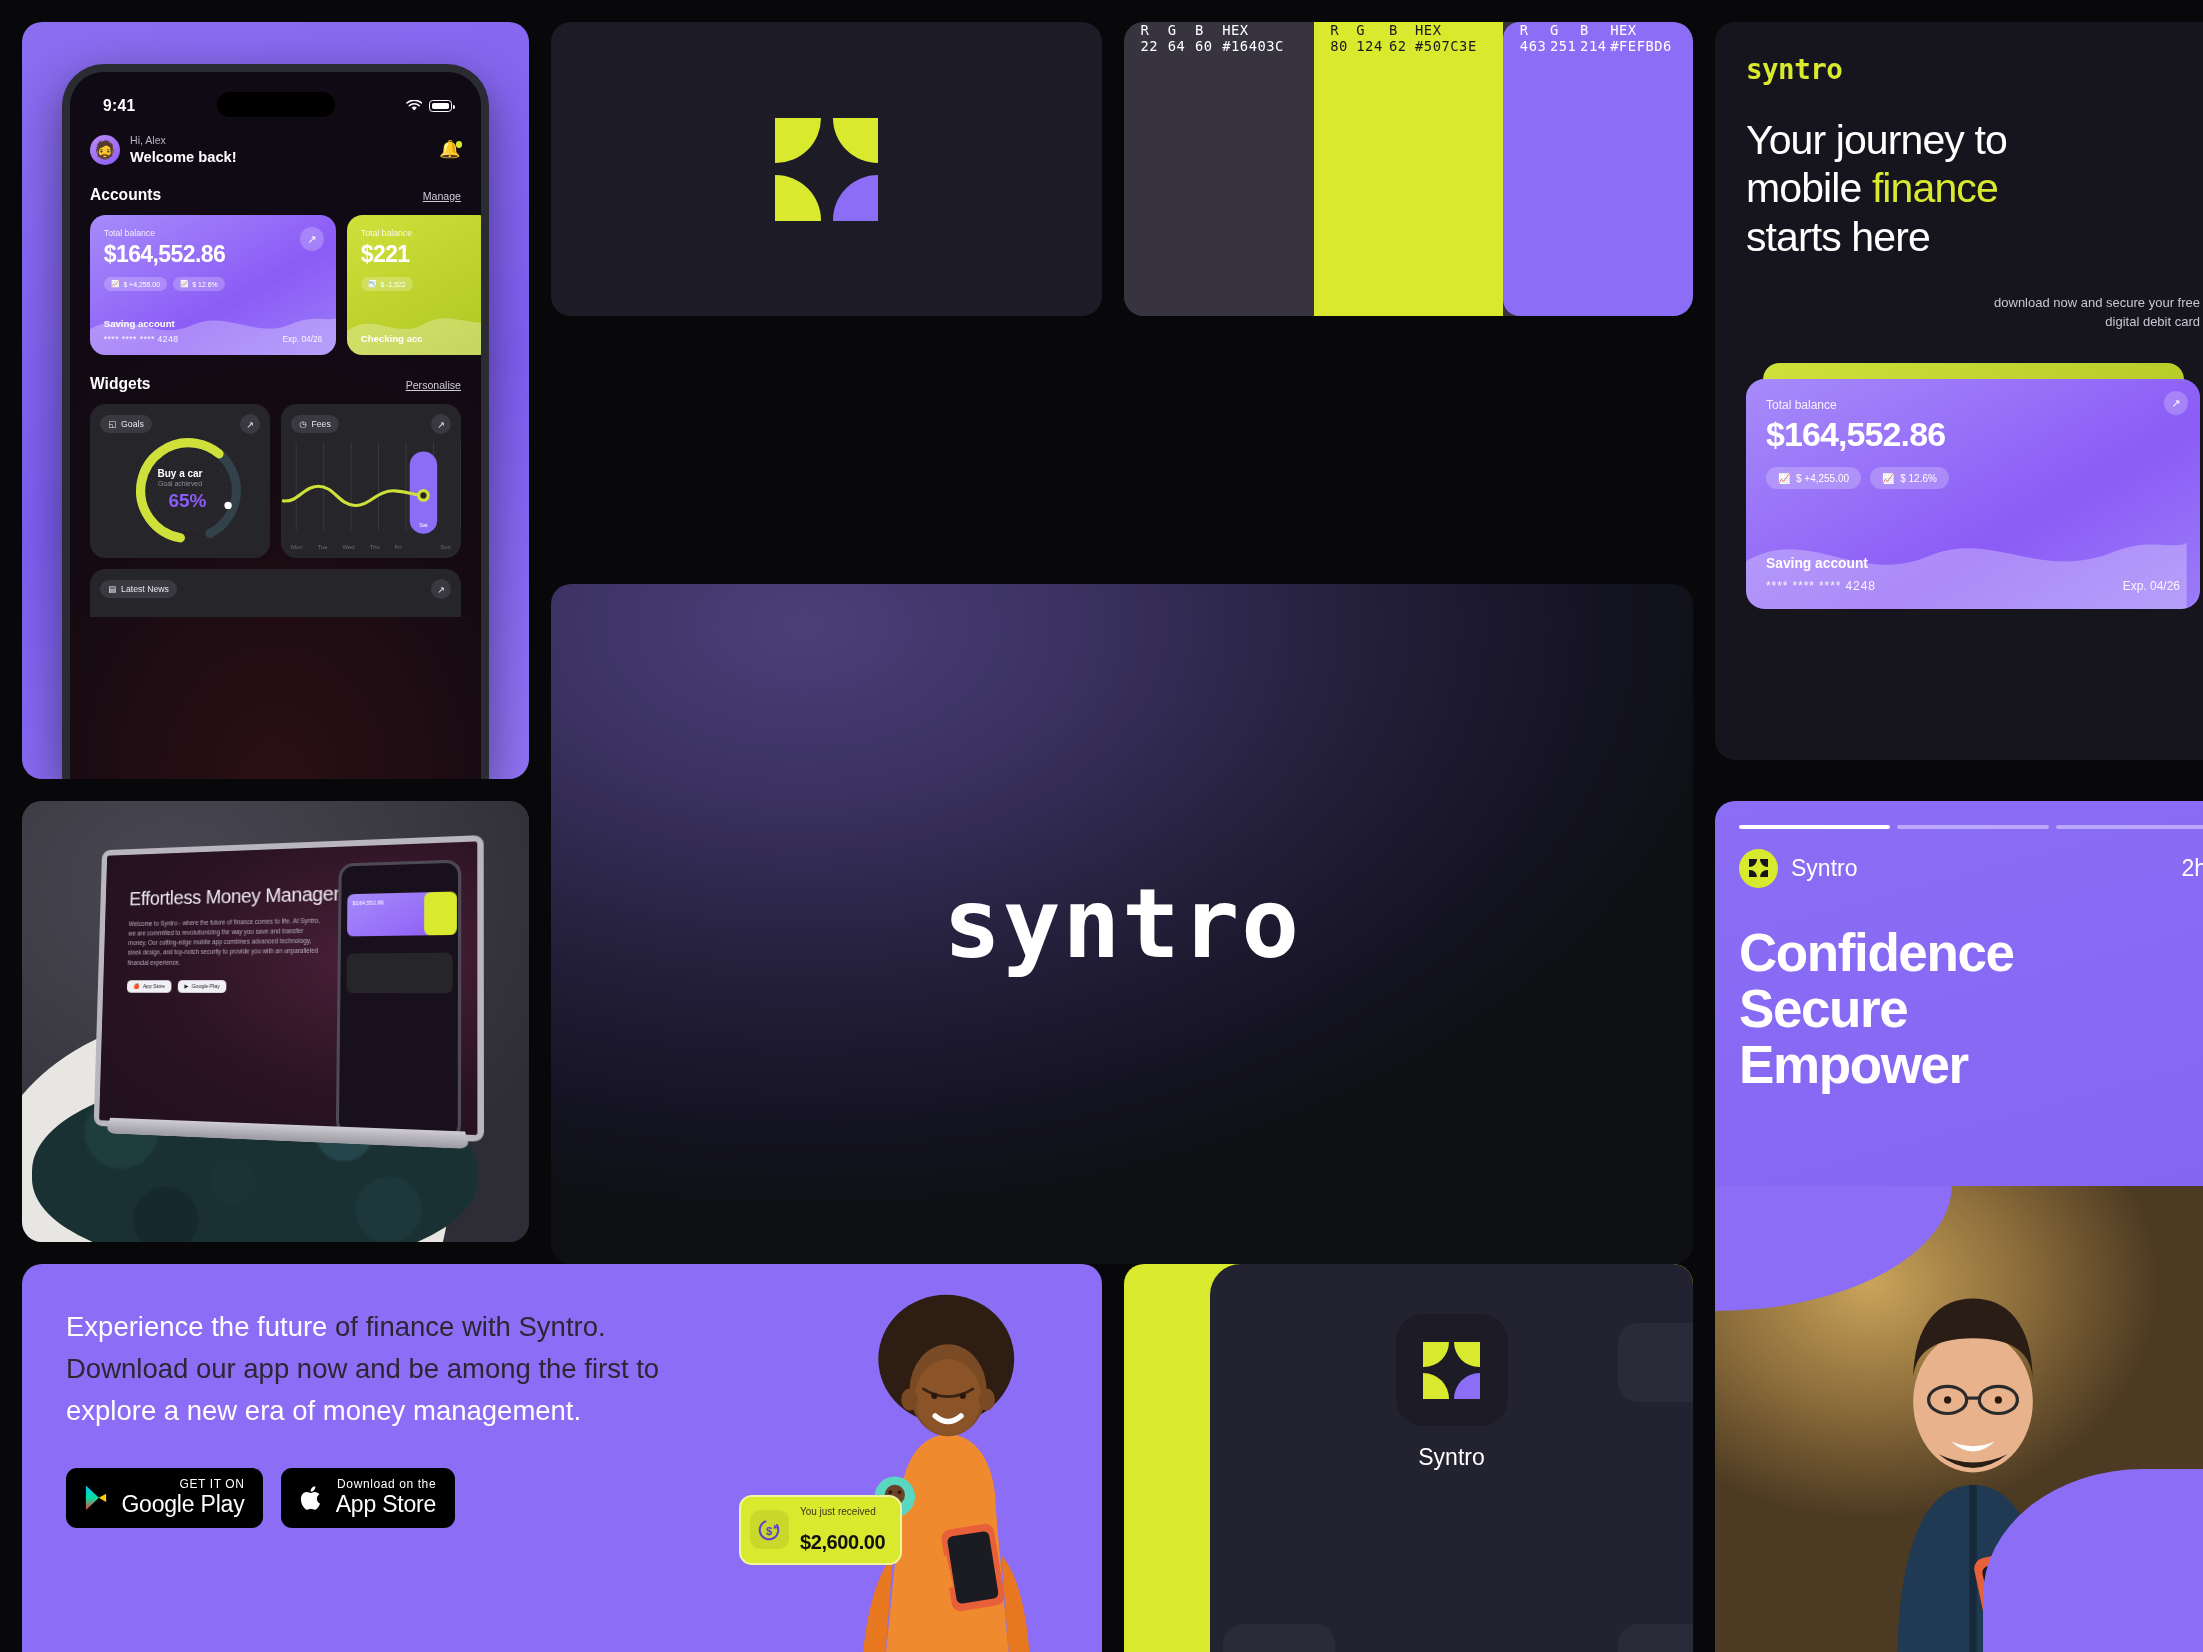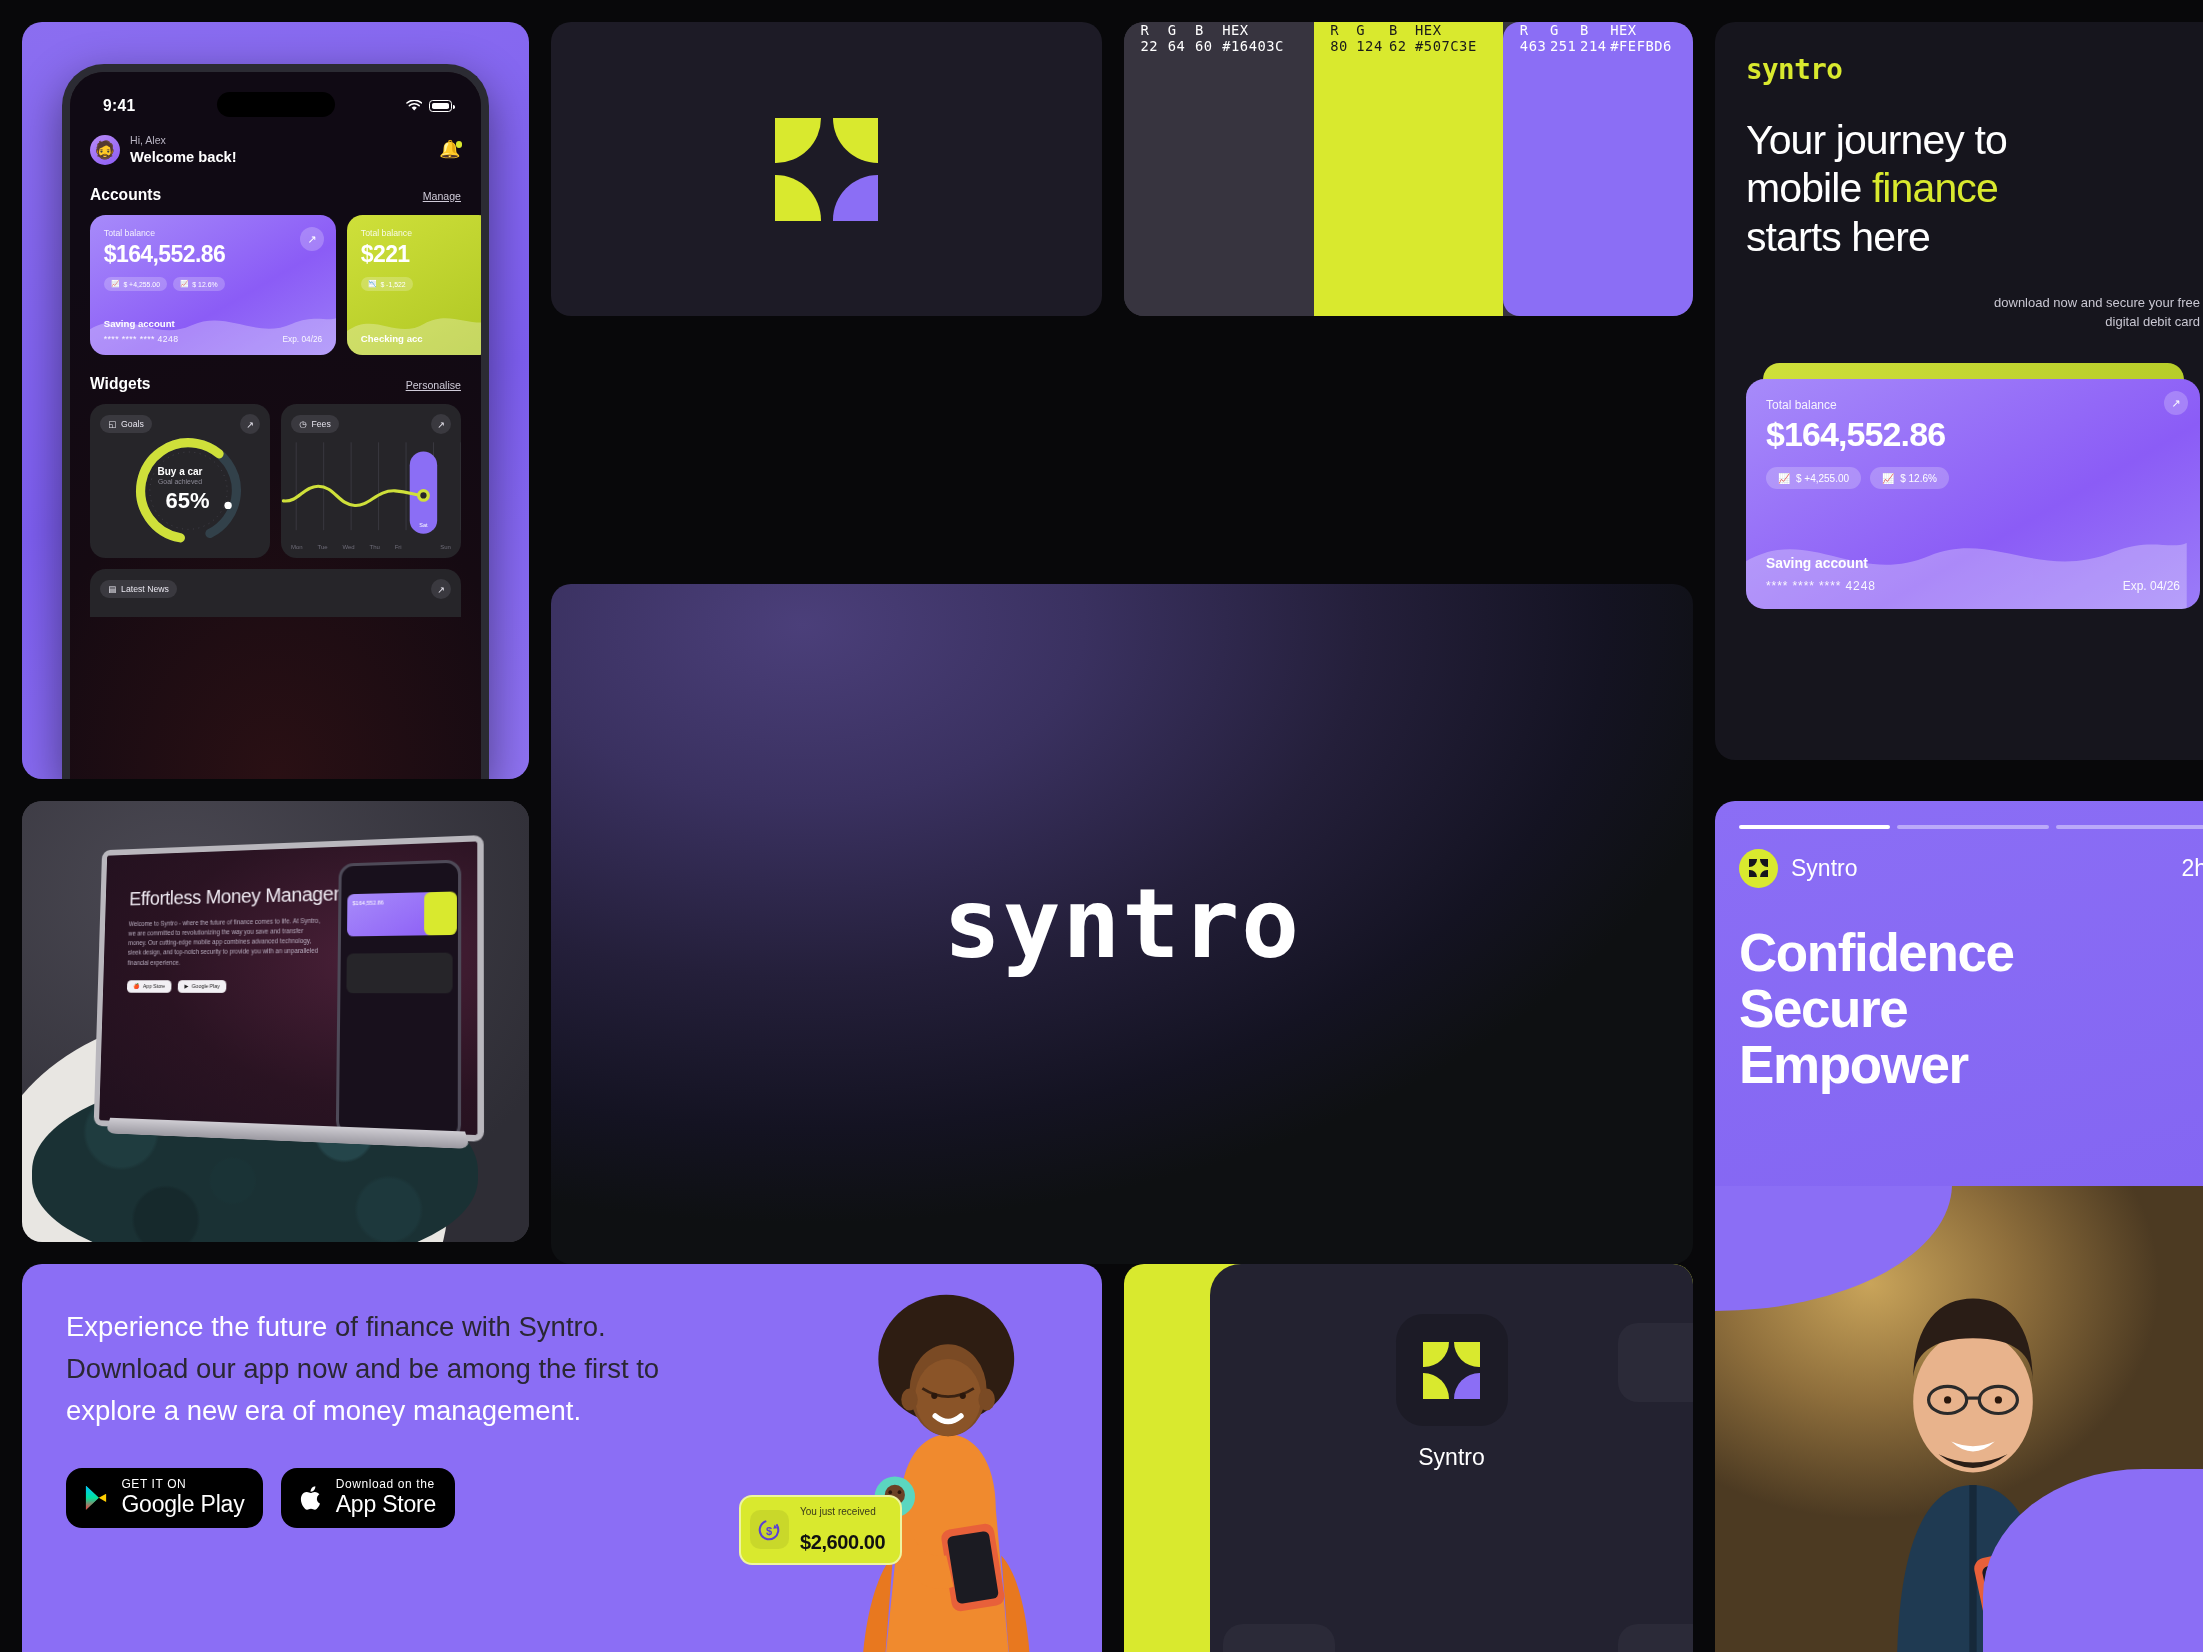--- a/index.html
+++ b/index.html
@@ -80,21 +80,21 @@
 
   .widgets-row { display: flex; gap: 11px; margin-top: 11px; }
   .widget { background: #262529; border-radius: 15.6px; height: 154px; position: relative; padding: 10px; overflow: hidden; }
   .w-goals { width: 197px; }
   .w-fees { width: 197px; }
   .w-pill { display:inline-flex; align-items:center; gap:4.6px; background:#3a393f; color:#e8e6ef; font-size:8.7px; padding:3.7px 8.3px; border-radius:18.4px; }
   .w-btn { position:absolute; right:10px; top:10px; width:20px; height:20px; border-radius:50%; background:#3a393f; color:#e8e6ef; display:flex; align-items:center; justify-content:center; font-size:9.2px; }
   .gauge-center { position:absolute; left:50%; top:56%; transform:translate(-50%,-50%); text-align:center; width: 100%; }
   .g-title { color:#fff; font-size:10px; font-weight: 600; }
   .g-sub { color:#8d8b97; font-size:6.9px; margin-top:0.9px; }
-  .g-pct { color:#ffffff; font-size:22px; font-weight:700; margin-top:2.8px;margin-left:15px; }
+  .g-pct { color:#8b5cf6; font-size:19px; font-weight:700; margin-top:2.8px;margin-left:15px; }
   .days { position:absolute; left:10px; right:10px; bottom:8.3px; display:flex; justify-content:space-between; }
   .days span { color:#6e6c78; font-size:6px; }
   .news-bar { margin-top: 11px; background:#262529; border-radius:15.6px 15.6px 0 0; height: 48px; padding: 10px; position: relative; }
 
   
   .logomark-panel { grid-column: 2; grid-row: 1 / span 1; background:#1d1b26; height: 294px; display:flex; align-items:center; justify-content:center; }
   .mark { display:grid; grid-template-columns: repeat(2, 1fr); grid-template-rows: repeat(2, 1fr); gap: 12px; width: 103px; height: 103px; }
   .mark i { display:block; background:#d9e92e; }
   .mark .q1 { border-radius: 0 0 100% 0; }
   .mark .q2 { border-radius: 0 0 0 100%; }
@@ -146,21 +146,21 @@
 
   
   .hero-panel { grid-column: 2 / span 2; grid-row: 2 / span 1; height: 680px; margin-top: -217px; background: radial-gradient(95% 100% at 22% 6%, #4b3f7a 0%, #3a3160 26%, #241f3a 52%, #141322 74%, #0e1012 88%), radial-gradient(70% 80% at 92% 96%, #5d6b1e 0%, #32351b 38%, transparent 70%); display:flex; align-items:center; justify-content:center; }
   .hero-word { font-family:"DejaVu Sans Mono", monospace; color:#fff; font-size: 96px; font-weight: 700; letter-spacing: 1.8px; }
 
   
   .cta-panel { grid-column: 1 / span 2; grid-row: 3; background:#8b6ef5; padding: 42px 44px; }
   .cta-text { font-size: 27.5px; line-height: 1.52; color:#2a2733; max-width: 606px; }
   .cta-text b { font-weight: 400; color: #ffffff; }
   .cta-badges { display:flex; gap: 18.4px; margin-top: 37px; }
-  .store-badge { background:#000; border-radius: 16px; padding: 10px 18.4px; display:flex; align-items:center; gap: 12px; }
+  .store-badge { background:#000; border-radius: 11px; padding: 10px 18.4px; display:flex; align-items:center; gap: 12px; text-align: right; }
   .sb-text { color:#fff; line-height:1.12; }
   .sb-small { font-size: 12px; letter-spacing:0.6px; }
   .sb-big { font-size: 23px; font-weight: 500; letter-spacing:-0.2px; }
   .gp-icon { width: 25px; height: 27.5px; position: relative; }
   .woman { position:absolute; right: 7.3px; bottom: 0; width: 303px; height: 395px; }
   .money-toast { position:absolute; right: 200px; bottom: 110px; background:#d9e92e; border-radius: 13px; padding: 9.2px 14.7px 9.2px 9.2px; display:flex; align-items:center; gap: 11px; border: 2.8px solid rgba(255,255,255,.55); }
   .mt-ico { width: 39px; height: 39px; border-radius: 10px; background: rgba(0,0,0,.07); display:flex; align-items:center; justify-content:center; }
   .mt-small { color:#3b3b1a; font-size: 10px; }
   .mt-big { color:#111; font-size: 20px; font-weight: 700; letter-spacing:-0.4px; margin-top:14px; }
 

